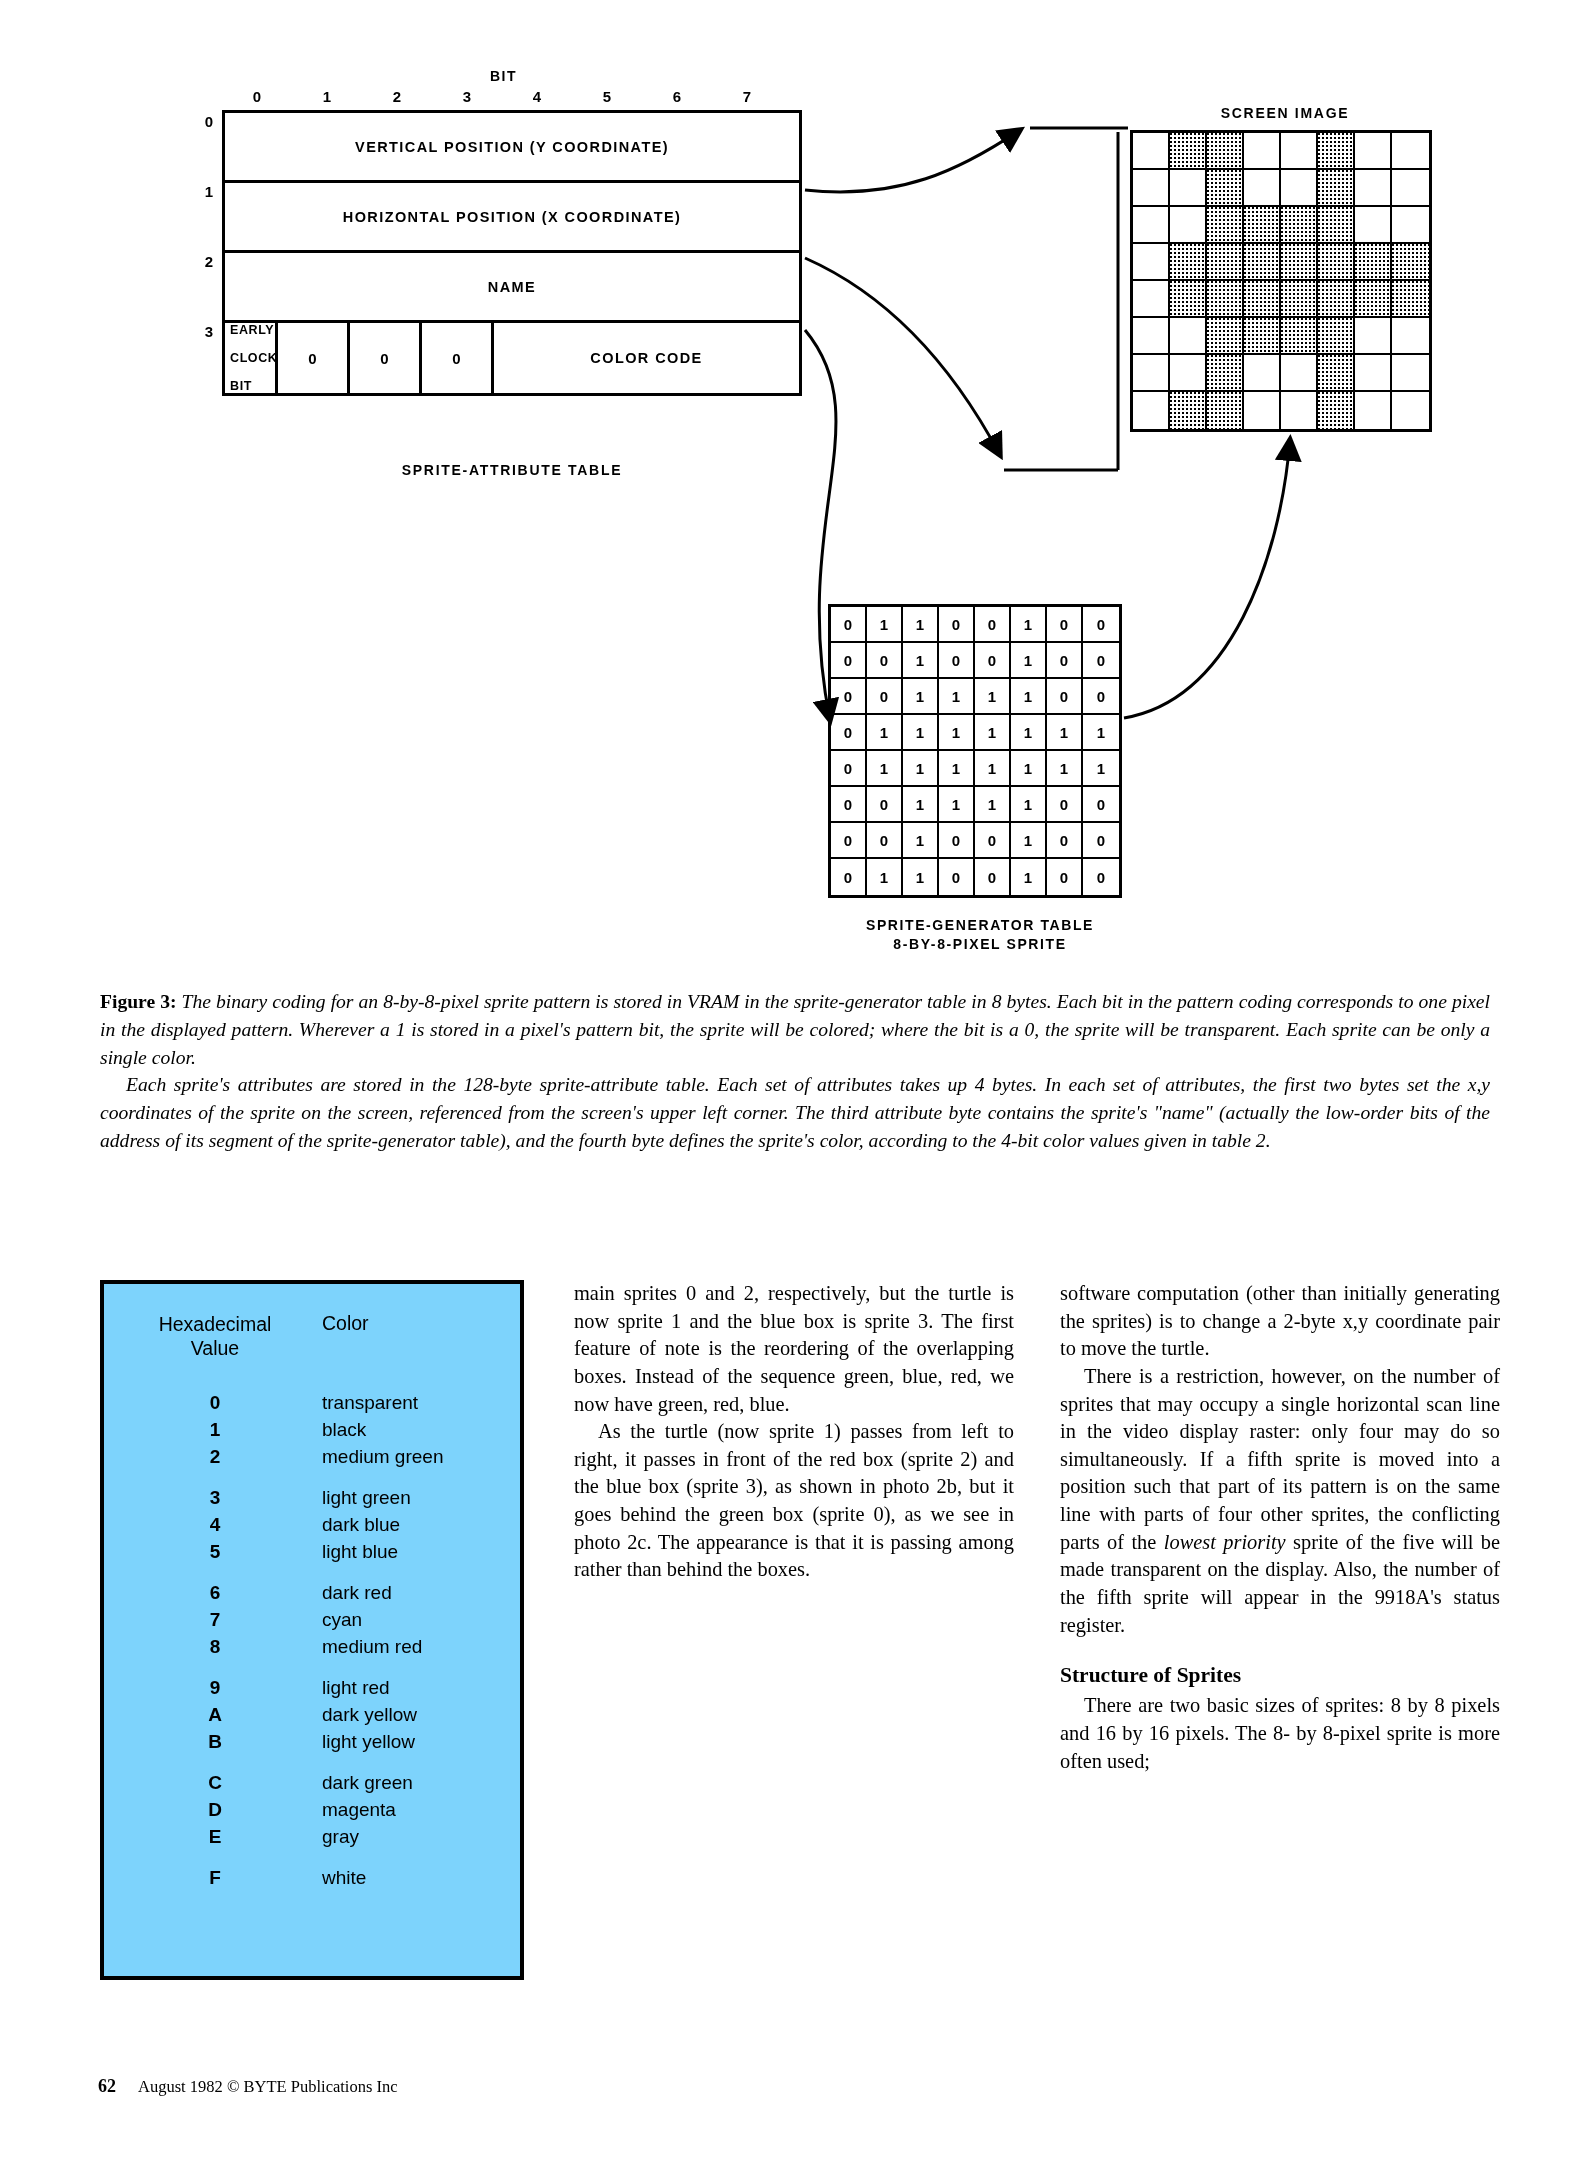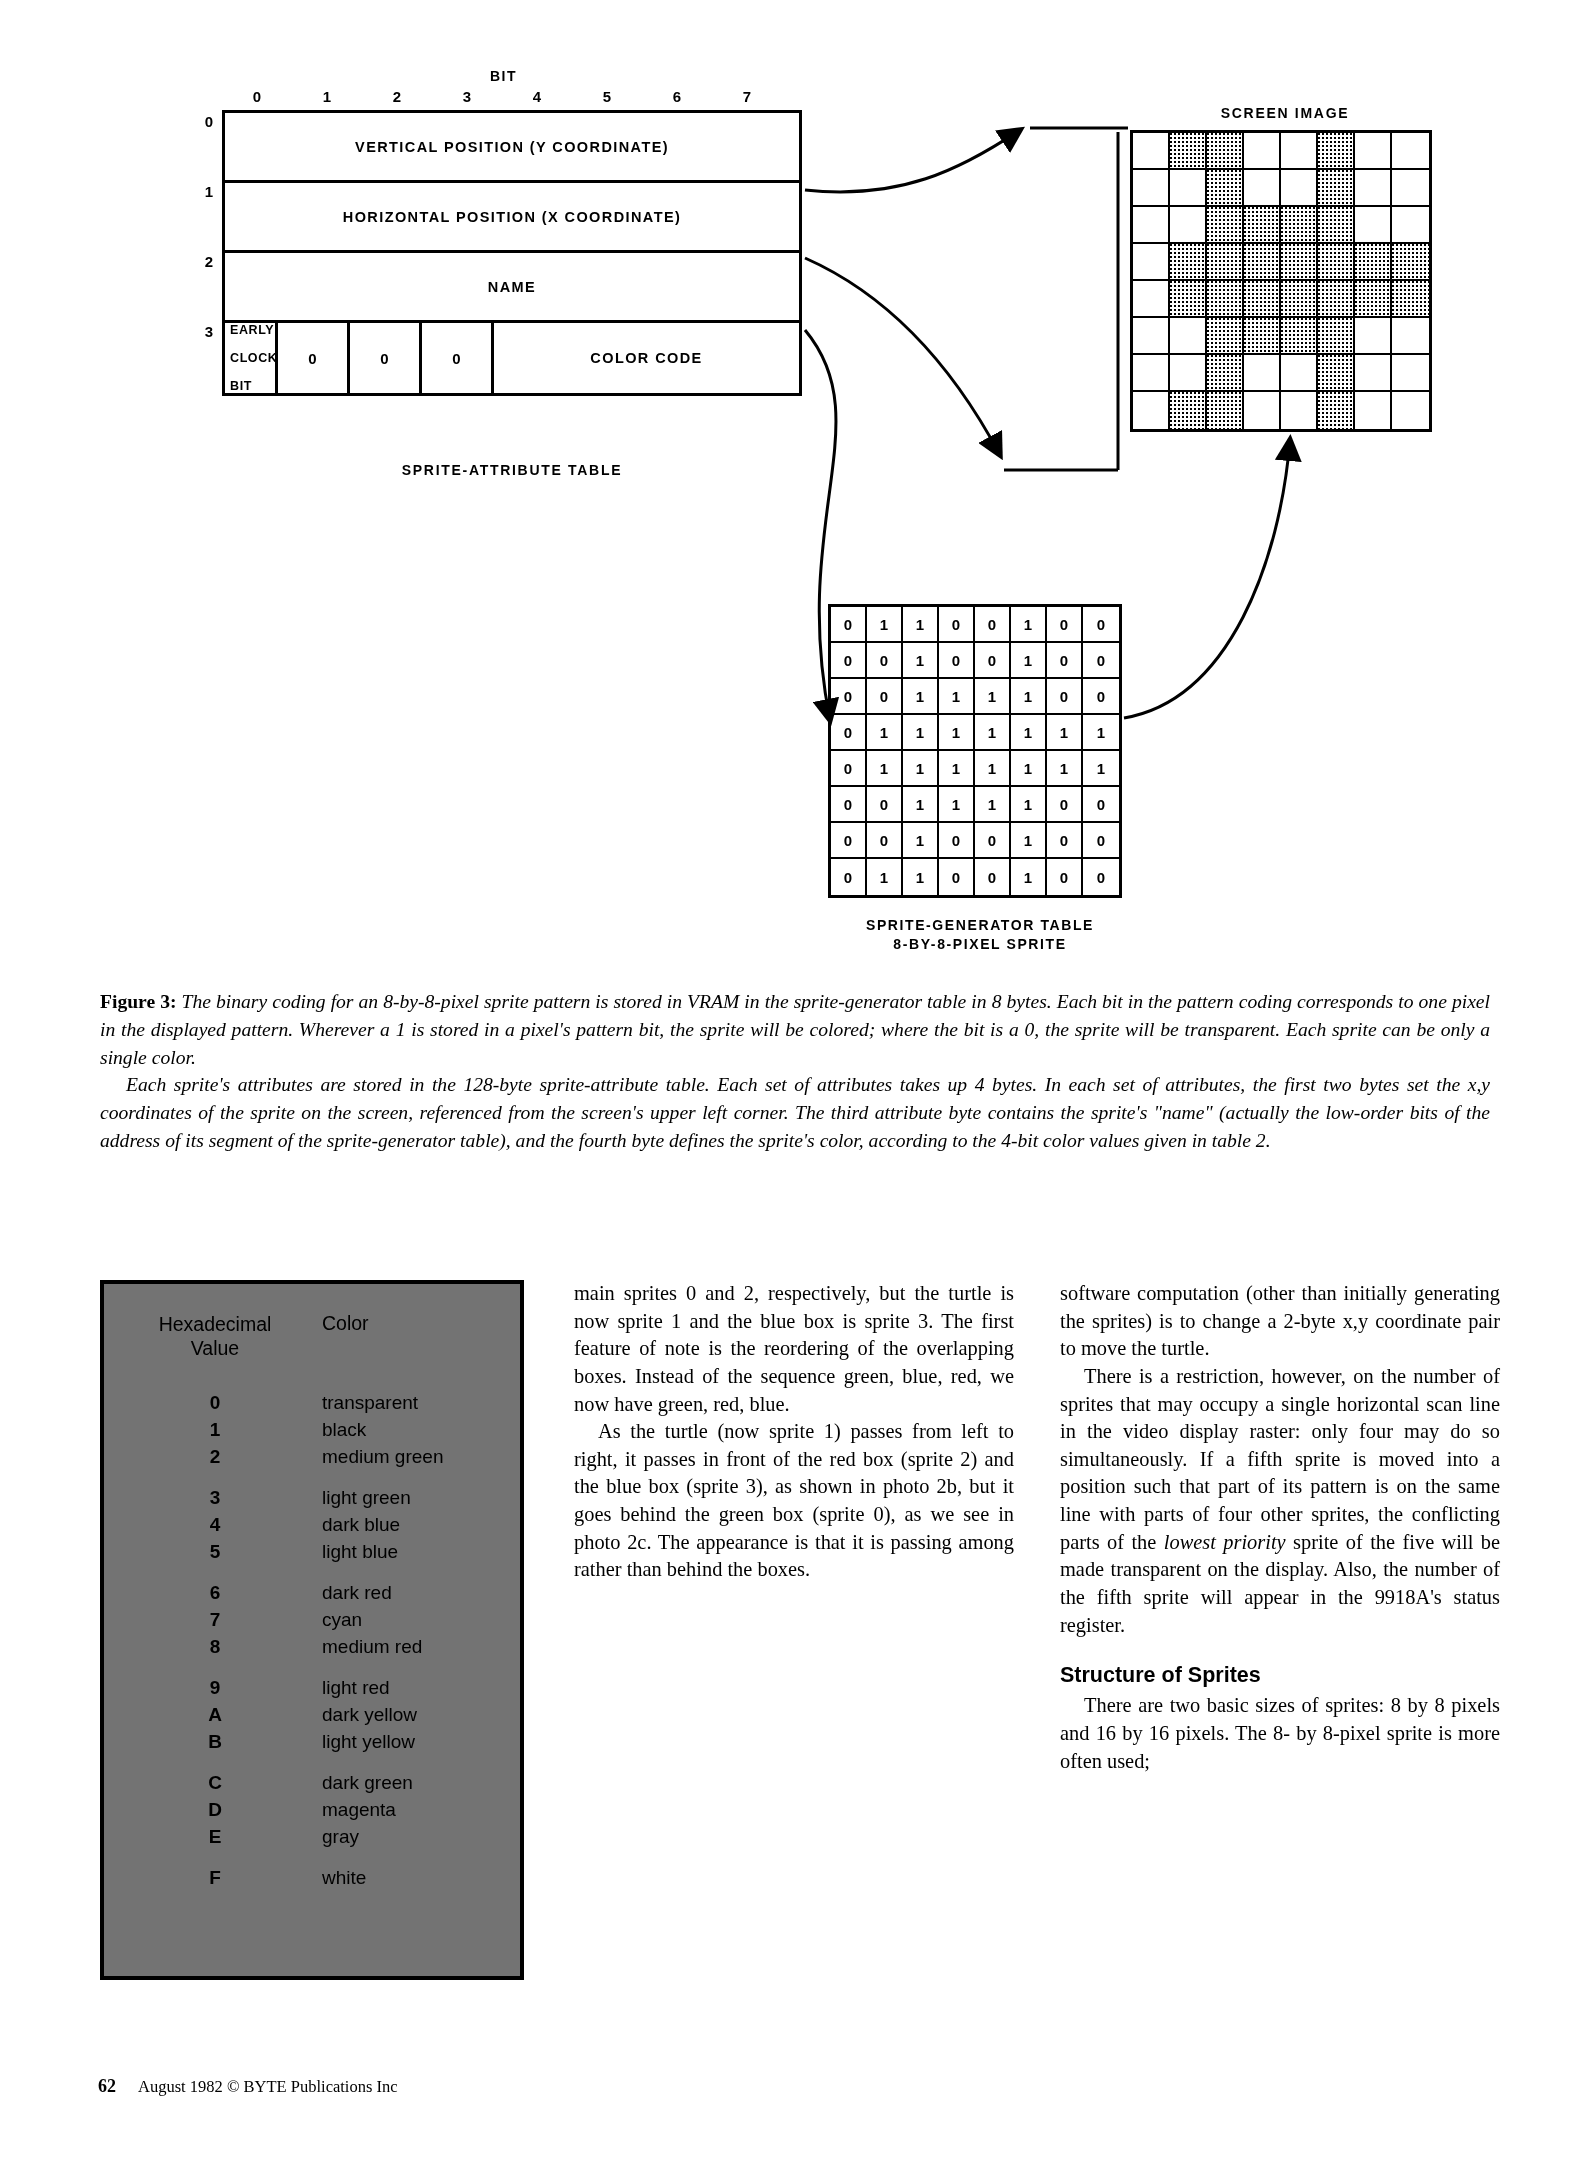--- a/index.html
+++ b/index.html
@@ -236,21 +236,21 @@
   }
 
   
   #table2-box {
     position: absolute;
     left: 0; top: 0;
     width: 424px;
     height: 700px;
     border: 4px solid #000;
     box-sizing: border-box;
-    background: #737373;
+    background: #7dd3fc;
   }
   #table2-head {
     position: absolute;
     left: 22px; top: 28px;
     width: 380px;
     display: flex;
   }
   #table2-head .h-hex {
     width: 178px;
     text-align: center;
@@ -308,21 +308,21 @@
     font-size: 20.4px;
     line-height: 1.355;
     text-align: justify;
   }
   #col-mid { left: 474px; }
   #col-right { left: 960px; }
   .text-col p { margin: 0; text-indent: 24px; }
   .text-col p.noindent { text-indent: 0; }
   .text-col h3 {
     margin: 22px 0 2px 0;
-    font-family: Liberation Sans, sans-serif;
+    font-family: Liberation Serif, serif;
     font-size: 21.5px;
     font-weight: bold;
     text-align: left;
   }
   .text-col i { font-style: italic; }
 
   
   #footer {
     position: absolute;
     left: 98px; top: 2076px;

